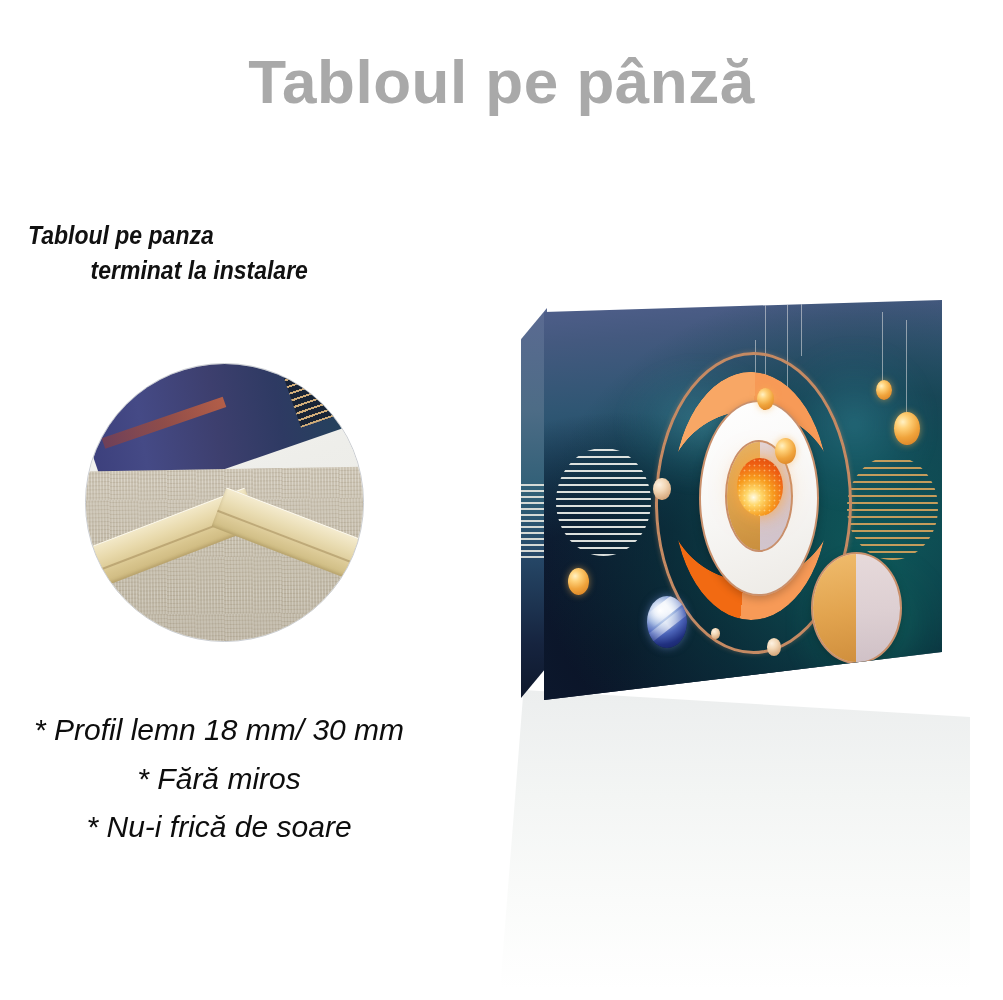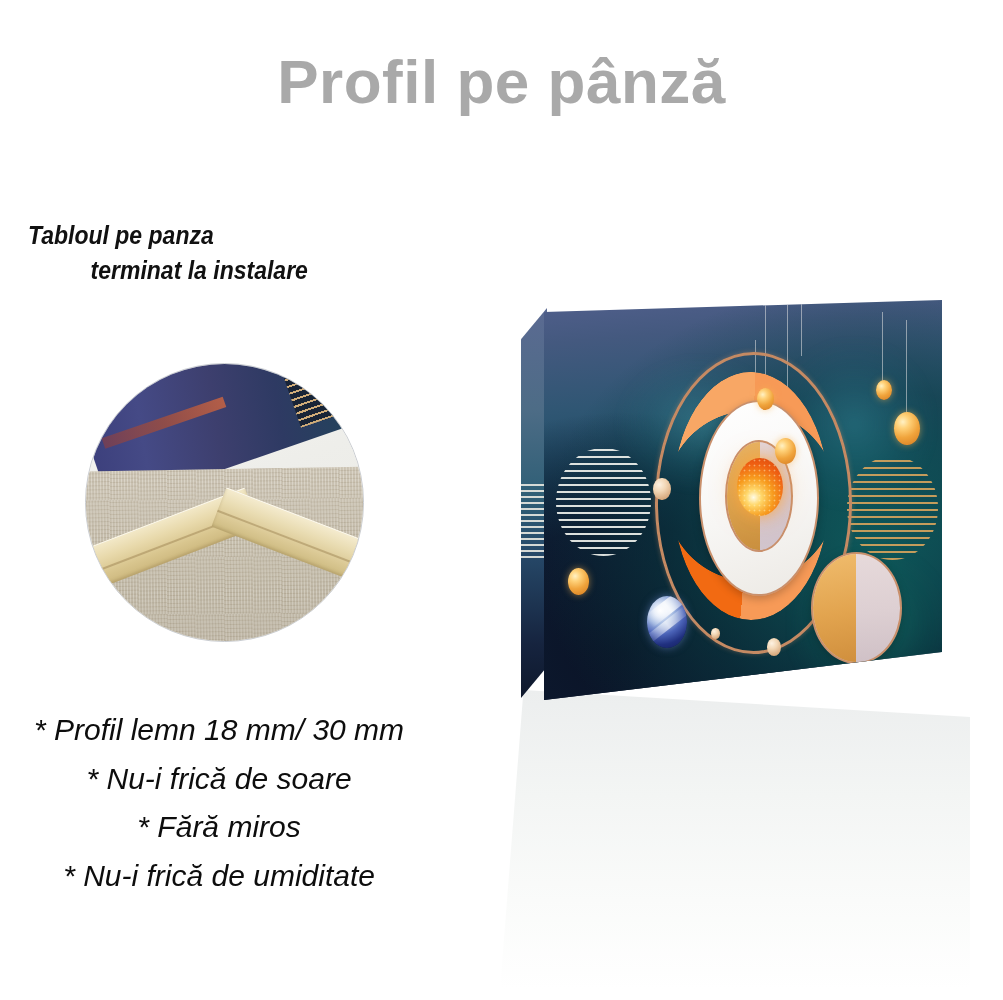--- a/index.html
+++ b/index.html
@@ -265,21 +265,21 @@
     transform:scaleY(-1);transform-origin:top center;
     clip-path:polygon(0 0, 100% 0, 100% 100%, 0 100%);
     -webkit-mask:linear-gradient(0deg, rgba(0,0,0,0) 0%, rgba(0,0,0,.25) 35%, rgba(0,0,0,1) 100%);
             mask:linear-gradient(0deg, rgba(0,0,0,0) 0%, rgba(0,0,0,.25) 35%, rgba(0,0,0,1) 100%);
   }
   .refl-ring{position:absolute;border-radius:50%;}
 </style>
 </head>
 <body>
 
-<div id="page-title">Profil pe pânză</div>
+<div id="page-title">Tabloul pe pânză</div>
 
 <div id="subtitle">
   <span class="l1">Tabloul pe panza</span>
   <span class="l2">terminat la instalare</span>
 </div>
 
 <div id="detail-circle">
   <div class="photo">
     <div class="bg"></div>
     <div class="print">
@@ -356,16 +356,15 @@
     <div class="sphere gold" style="left:88%;top:28%;width:6.4%;height:8.2%;"></div>
     <div class="sphere pale" style="left:27.5%;top:44.5%;width:4.4%;height:5.6%;"></div>
     <div class="sphere gold" style="left:6%;top:67%;width:5.4%;height:6.8%;"></div>
     <div class="sphere pale" style="left:56%;top:84.5%;width:3.6%;height:4.5%;"></div>
     <div class="sphere pale" style="left:42%;top:82%;width:2.2%;height:2.8%;"></div>
   </div>
 </div>
 
 <div id="feature-list">
   <span class="li">* Profil lemn 18 mm/ 30 mm</span>
+  <span class="li">* Fără miros</span>
   <span class="li">* Nu-i frică de soare</span>
-  <span class="li">* Fără miros</span>
-  <span class="li">* Nu-i frică de umiditate</span>
 </div>
 
 </body></html>

